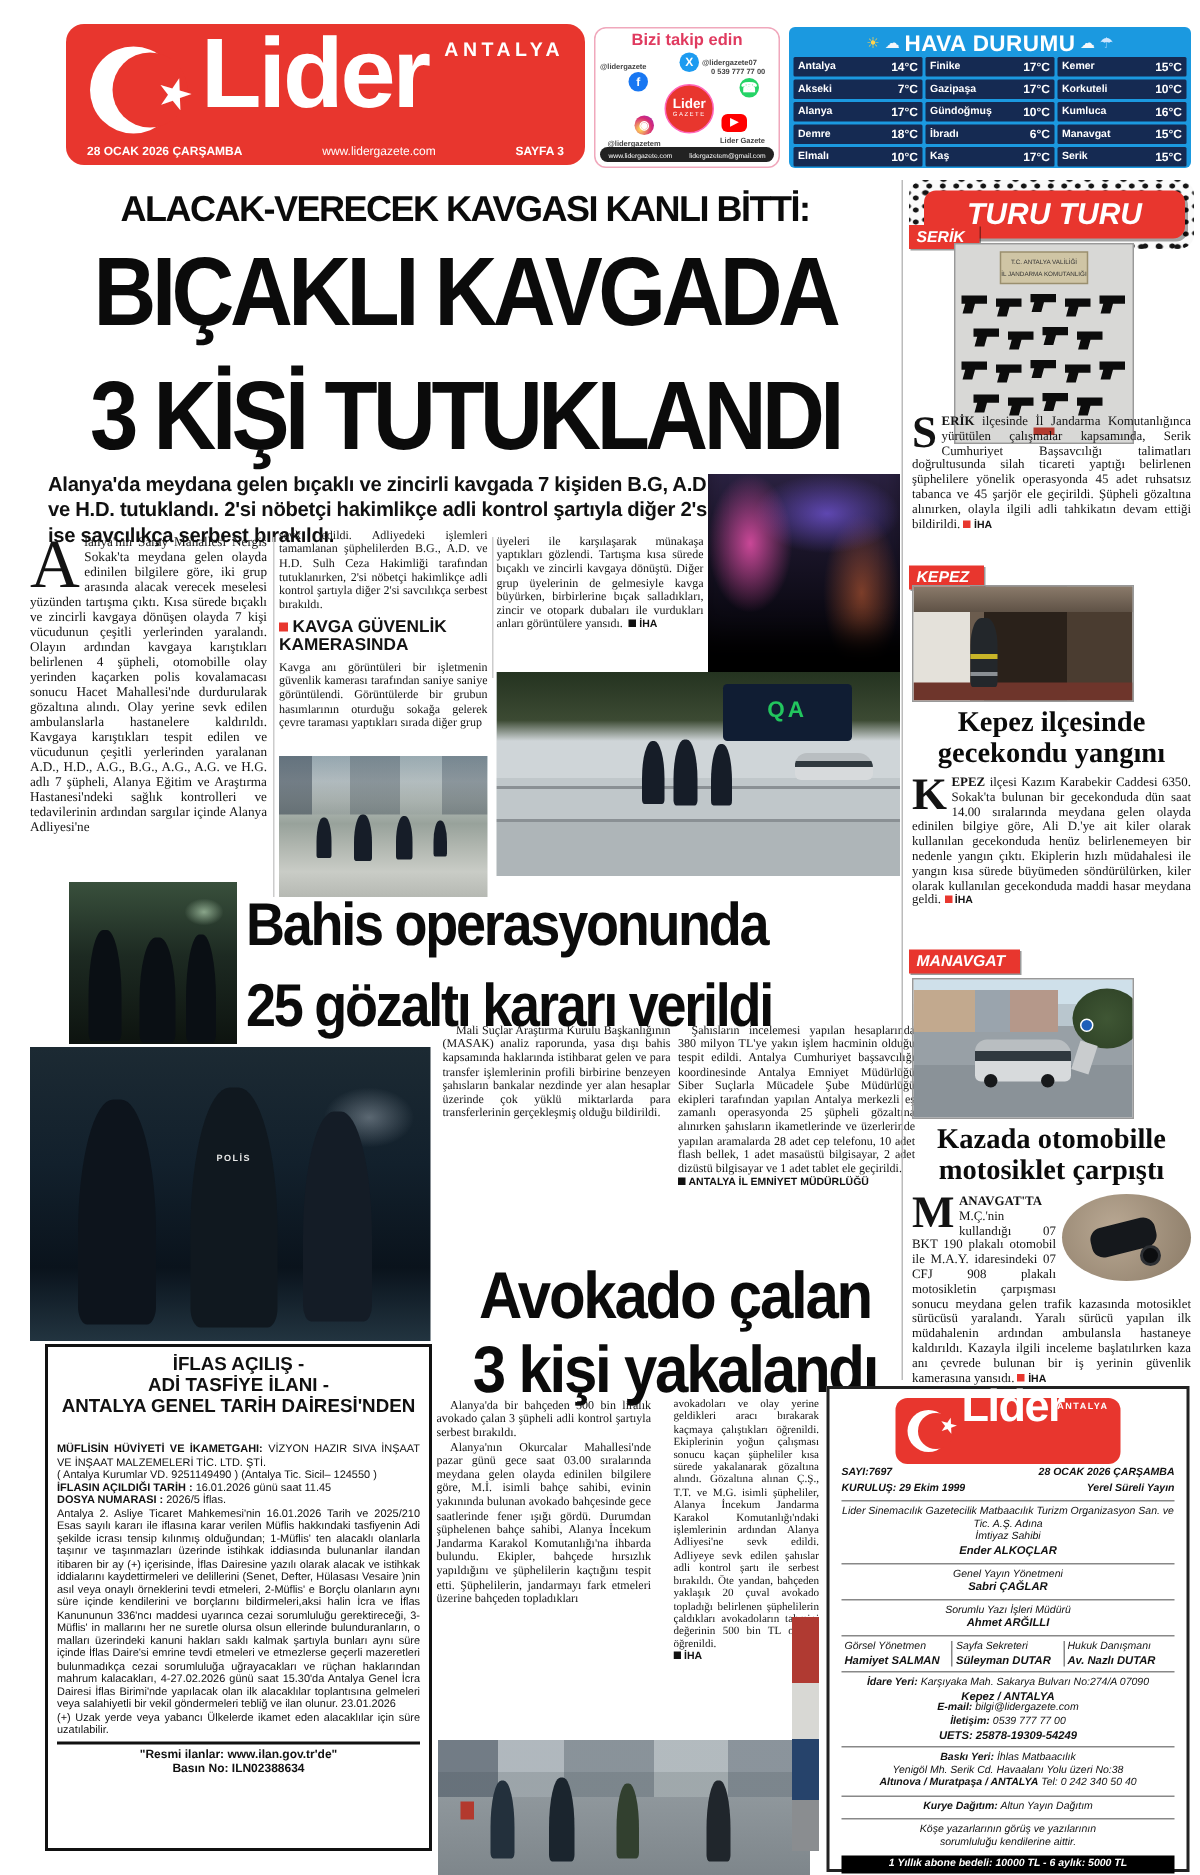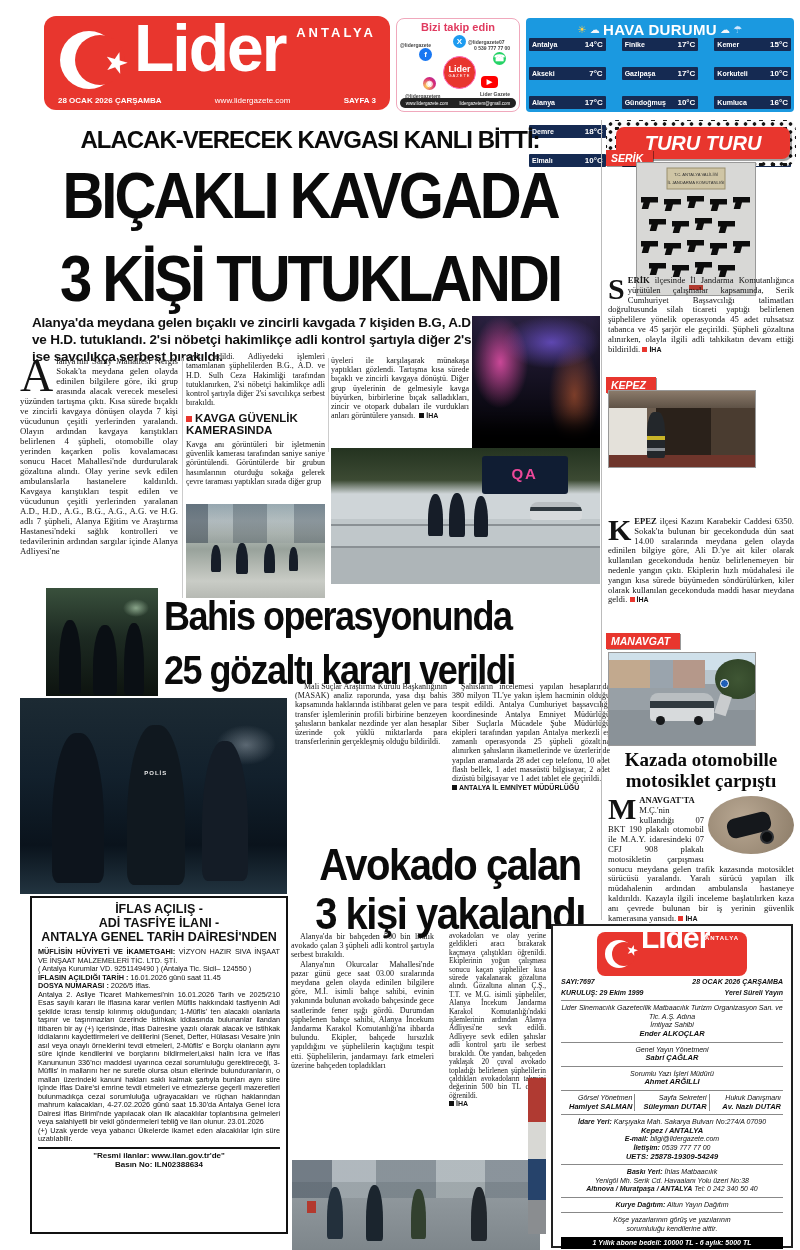--- a/index.html
+++ b/index.html
@@ -32,21 +32,21 @@
   .sic-yt{left:84px;top:57px;background:#f00;border-radius:4px;width:17px;height:12px;font-size:7px;line-height:12px}.sic-yt::before{content:"▶"}
   .slab{position:absolute;font-size:5px;color:#444;font-weight:bold;white-space:nowrap}
   .lab-x{left:71px;top:20px}.lab-fb{left:3px;top:23px}.lab-wa{left:77px;top:26px}.lab-ig{left:8px;top:74px}.lab-yt{left:83px;top:72px}
   .social-bar{position:absolute;left:3px;right:3px;bottom:3px;height:10px;background:#222;border-radius:5px;color:#fff;display:flex;justify-content:space-around;align-items:center;font-size:4.5px;white-space:nowrap}
 
   
   .weather{left:526px;top:18px;width:268px;height:94px;background:#1b99e0;border-radius:4px;padding:2px 3px}
   .w-head{display:flex;justify-content:center;align-items:center;gap:3px;height:18px;color:#fff;font-weight:bold;font-size:15px;letter-spacing:.3px}
   .w-ic{font-size:10px;font-weight:normal}
   .w-sun{color:#ffd34d}.w-cloud{color:#f4f7fa}.w-rain{color:#cfe6ff}
-  .w-grid{display:grid;grid-template-columns:1fr 1fr 1fr;gap:16px}
+  .w-grid{display:grid;grid-template-columns:1fr 1fr 1fr;gap:2px}
   .w-cell{background:#152a52;color:#fff;display:flex;justify-content:space-between;align-items:center;padding:0 3px;height:13px;border-radius:1px}
   .w-city{font-size:7px;font-weight:bold}
   .w-temp{font-size:8px;font-weight:bold}
 
   
   .kicker{left:20px;top:126px;width:580px;text-align:center;font-size:24px;font-weight:bold;letter-spacing:-1px;color:#0b0b0b}
   .hl{left:20px;top:154px;width:580px;text-align:center;font-weight:bold;font-size:58px;line-height:74px;letter-spacing:-3px;color:#0b0b0b;transform:scale(1,1.12);transform-origin:center top}
   .standfirst{left:32px;top:314px;width:444px;font-size:13.5px;font-weight:bold;line-height:17px;letter-spacing:-.2px}
   .bodytext{font-family:"Liberation Serif",serif;text-align:justify;color:#131313;overflow:hidden}
   .lead-col1{left:20px;top:356px;width:158px;height:244px;font-size:8.8px;line-height:10px}
@@ -68,21 +68,21 @@
     radial-gradient(closest-side at 62% 20%,rgba(120,90,230,.7),rgba(120,90,230,0)),
     radial-gradient(closest-side at 80% 60%,rgba(255,120,60,.45),rgba(255,120,60,0)),
     linear-gradient(180deg,#2a2140,#0c0a14 70%,#060507);
     box-shadow:inset 0 -34px 20px -10px #000}
   .fightphoto{left:186px;top:504px;width:139px;height:94px;background:
     linear-gradient(180deg,#9fb3bd 0,#c3cdd0 18%,#b6beb9 32%,#98a29b 48%,#b0b6af 64%,#c9ccc6 82%,#b6b9b3 100%)}
   .bld{position:absolute;left:0;top:0;width:100%;height:42%;background:
     linear-gradient(90deg,rgba(60,72,84,.6) 0 16%,rgba(120,130,135,.25) 16% 34%,rgba(80,92,100,.5) 34% 58%,rgba(140,150,150,.3) 58% 78%,rgba(70,82,92,.45) 78%)}
   .qaphoto{left:331px;top:448px;width:269px;height:136px;background:linear-gradient(180deg,#cfd5d8 0 52%,#c0c7ca 52% 72%,#aeb5b8 72%)}
   .trees{position:absolute;left:0;top:0;width:100%;height:34%;background:linear-gradient(180deg,#243320,#3c4a33 70%,rgba(60,74,51,0))}
-  .qasign{position:absolute;right:12%;top:6%;width:32%;height:28%;background:#101d33;color:#ec4899;font-weight:bold;font-size:15px;text-align:center;line-height:36px;border-radius:3px;letter-spacing:2px}
+  .qasign{position:absolute;right:12%;top:6%;width:32%;height:28%;background:#101d33;color:#22c55e;font-weight:bold;font-size:15px;text-align:center;line-height:36px;border-radius:3px;letter-spacing:2px}
   .rail{position:absolute;left:0;width:100%;height:2px;background:#8a9094}
   .bsmall{left:46px;top:588px;width:112px;height:108px;background:linear-gradient(180deg,#39503c 0,#1d2a22 45%,#0d130f)}
   .bleft{left:20px;top:698px;width:267px;height:196px;background:linear-gradient(180deg,#1c2a33 0,#12202c 40%,#0a131c 75%,#223440)}
   .polis{position:absolute;left:50%;top:28%;transform:translateX(-50%);color:#e8e8e8;font-size:6px;letter-spacing:1px;font-weight:bold}
   .glow{position:absolute;border-radius:50%}
   .avphoto{left:292px;top:1160px;width:248px;height:90px;background:
     linear-gradient(180deg,#c3cad0 0 24%,#a8b0b5 24% 42%,#8f979c 42%,#7e868b 100%)}
   .strip{left:528px;top:1078px;width:18px;height:156px;background:linear-gradient(180deg,#b03a32 0 28%,#d8d8d4 28% 52%,#26436b 52% 78%,#8a8d90 78%)}
 
   
@@ -91,21 +91,21 @@
   .bahis-col2{left:452px;top:682px;width:158px;height:164px;font-size:8px;line-height:9.2px}
   .ind{text-indent:9px}
 
   
   .avok-hl{left:288px;top:840px;width:324px;text-align:center;font-weight:bold;font-size:40px;line-height:45px;letter-spacing:-1.5px;color:#0b0b0b;white-space:nowrap;transform:scale(1,1.1);transform-origin:center top}
   .avok-col1{left:291px;top:932px;width:143px;height:226px;font-size:8px;line-height:9.2px}
   .avok-col2{left:449px;top:932px;width:97px;height:226px;font-size:7.4px;line-height:8.4px}
 
   
   .notice{left:30px;top:896px;width:258px;height:338px;border:2px solid #111;background:#fff;padding:4px 6px}
-  .notice-title{text-align:center;font-weight:bold;font-size:12.5px;line-height:14px;margin-bottom:4px}
+  .notice-title{text-align:center;font-weight:bold;font-size:12.5px;line-height:14px;margin-bottom:18px}
   .notice p{font-size:7.3px;line-height:8.5px;text-align:justify}
   .notice-foot{border-top:2px solid #111;margin-top:3px;padding-top:2px;text-align:center;font-weight:bold;font-size:8px;line-height:9.5px}
 
   
   .vline{left:601px;top:120px;width:1px;height:800px;background:#bbb}
   .htbanner{left:606px;top:120px;width:190px;height:46px;border-radius:10px;overflow:hidden;background:
     radial-gradient(#141414 1.6px,transparent 2.2px) 0 0/9px 8px,
     radial-gradient(#141414 2px,transparent 2.6px) 5px 4px/12px 9px,#fafafa}
   .htpill{position:absolute;left:10px;top:7px;right:6px;bottom:7px;background:#e8362e;border-radius:8px;color:#fff;text-align:center;font-weight:bold;font-style:italic;font-size:20px;line-height:32px;box-shadow:2px 2px 0 rgba(0,0,0,.35)}
   .tag{position:absolute;background:#e8362e;color:#fff;font-weight:bold;font-style:italic;font-size:10.5px;padding:2px 10px 2px 5px;box-shadow:1px 1px 0 rgba(0,0,0,.4)}
@@ -137,21 +137,21 @@
   .im-logo{width:150px;height:44px;background:#e8362e;border-radius:8px;margin:2px auto 2px;position:relative;color:#fff}
   .im-c1{position:absolute;left:8px;top:8px;width:28px;height:28px;background:#fff;border-radius:50%}
   .im-c2{position:absolute;left:15px;top:10px;width:24px;height:24px;background:#e8362e;border-radius:50%}
   .im-st{position:absolute;left:29px;top:14px;font-size:14px;color:#fff;font-style:normal;transform:rotate(16deg)}
   .im-name{position:absolute;left:44px;top:2px;font-size:30px;font-weight:bold;letter-spacing:-1px;font-style:normal}
   .im-region{position:absolute;right:8px;top:2px;font-size:6px;font-weight:bold;letter-spacing:1px;font-style:normal}
   .im-row{display:flex;justify-content:space-between;font-weight:bold;margin-top:2px}
   .im-hr{border-top:1px solid #888;margin:3px 0}
   .im-center{text-align:center}
   .im-bold{font-weight:bold;font-size:7.5px}
-  .im-cols{display:flex;text-align:right}
+  .im-cols{display:flex;text-align:left}
   .im-col{flex:1;padding:0 2px}
   .im-col + .im-col{border-left:1px solid #888}
   .im-black{background:#000;color:#fff;text-align:center;font-weight:bold;padding:2px 0;margin:3px 0 2px;font-size:7px;font-style:italic}
   svg text{font-family:"Liberation Sans",sans-serif}
 </style>
 </head>
 <body>
 
 <div id="page">
 
@@ -412,20 +412,21 @@
     <span class="sdcap">S</span><b>ERİK</b><span> ilçesinde İl Jandarma Komutanlığınca yürütülen çalışmalar kapsamında, Serik Cumhuriyet Başsavcılığı talimatları doğrultusunda silah ticareti yaptığı belirlenen şüphelilere yönelik operasyonda 45 adet ruhsatsız tabanca ve 45 şarjör ele geçirildi. Şüpheli gözaltına alınırken, olayla ilgili adli tahkikatın devam ettiği bildirildi.</span>
     <span class="sqr2"></span><span class="src">İHA</span>
   </div>
 
   <div class="tag tag2">KEPEZ</div>
   <div class="ph kphoto">
     <div class="roof"></div>
     <div class="rug"></div>
     <div class="ff"></div>
   </div>
+  <div class="shl shl2">Kepez ilçesinde gecekondu yangını</div>
   <div class="sbody sb2">
     <span class="sdcap">K</span><b>EPEZ</b><span> ilçesi Kazım Karabekir Caddesi 6350. Sokak'ta bulunan bir gecekonduda dün saat 14.00 sıralarında meydana gelen olayda edinilen bilgiye göre, Ali D.'ye ait kiler olarak kullanılan gecekonduda henüz belirlenemeyen bir nedenle yangın çıktı. Ekiplerin hızlı müdahalesi ile yangın kısa sürede büyümeden söndürülürken, kiler olarak kullanılan gecekonduda maddi hasar meydana geldi.</span>
     <span class="sqr2"></span><span class="src">İHA</span>
   </div>
 
   <div class="tag tag3">MANAVGAT</div>
   <div class="ph mphoto">
     <div class="mbld"></div>
     <div class="mtree"></div>
     <div class="msign"></div>

